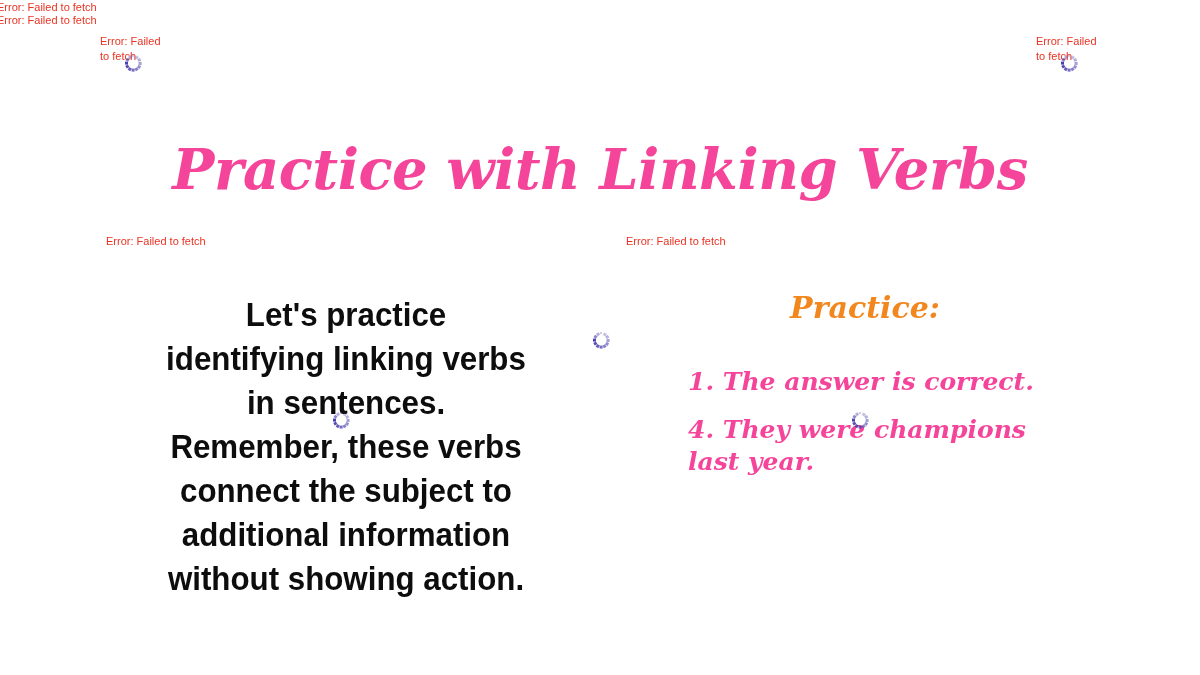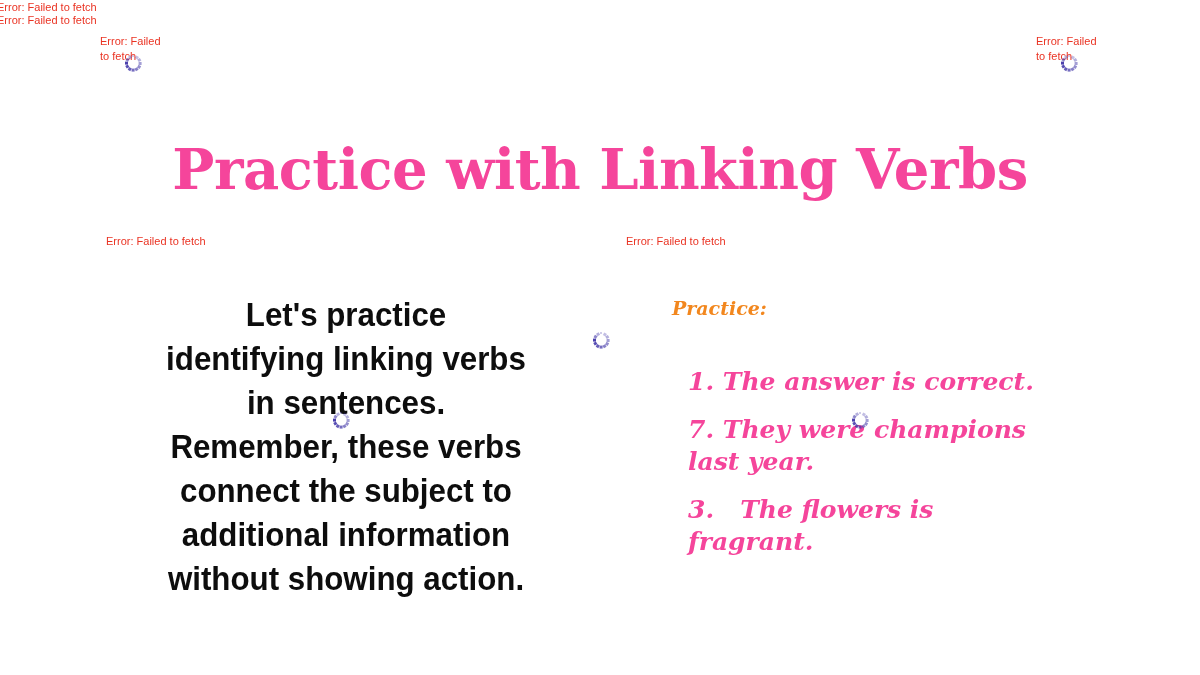--- a/index.html
+++ b/index.html
@@ -94,20 +94,21 @@
   #title {
     position: absolute;
     left: 0;
     top: 133px;
     width: 1200px;
     text-align: center;
     color: #f5459b;
     font-family: "DejaVu Serif", serif;
     font-size: 56px;
     font-weight: 700;
+    font-style: italic;
     letter-spacing: -0.5px;
     line-height: 72px;
     white-space: nowrap;
   }
 
   
   #left-body {
     position: absolute;
     left: 150px;
     top: 292px;
@@ -121,23 +122,24 @@
     transform: scaleX(0.92);
     transform-origin: 50% 0;
   }
 
   
   #practice-heading {
     position: absolute;
     left: 672px;
     top: 288px;
     width: 386px;
+    text-align: center;
     color: #f2871e;
     font-family: "DejaVu Serif", serif;
-    font-size: 19px;
+    font-size: 30px;
     font-weight: 700;
     font-style: italic;
     line-height: 40px;
     white-space: nowrap;
   }
 
   #practice-list {
     position: absolute;
     left: 672px;
     top: 350px;
@@ -202,22 +204,21 @@
 
   <div class="err" id="err-mid-left">Error: Failed to fetch</div>
   <div class="err" id="err-mid-right">Error: Failed to fetch</div>
 
   <div id="left-body">Let's practice identifying linking verbs in sentences. Remember, these verbs connect the subject to additional information without showing action.</div>
 
   <div id="practice-heading">Practice:</div>
 
   <ul id="practice-list">
     <li>1. The answer is correct.</li>
-    <li>7. They were champions last year.</li>
-    <li>3.   The flowers is fragrant.</li>
+    <li>4. They were champions last year.</li>
   </ul>
 
   <div class="spinner" id="spin-center">
     <i></i>
       <i></i>
       <i></i>
       <i></i>
       <i></i>
       <i></i>
       <i></i>

